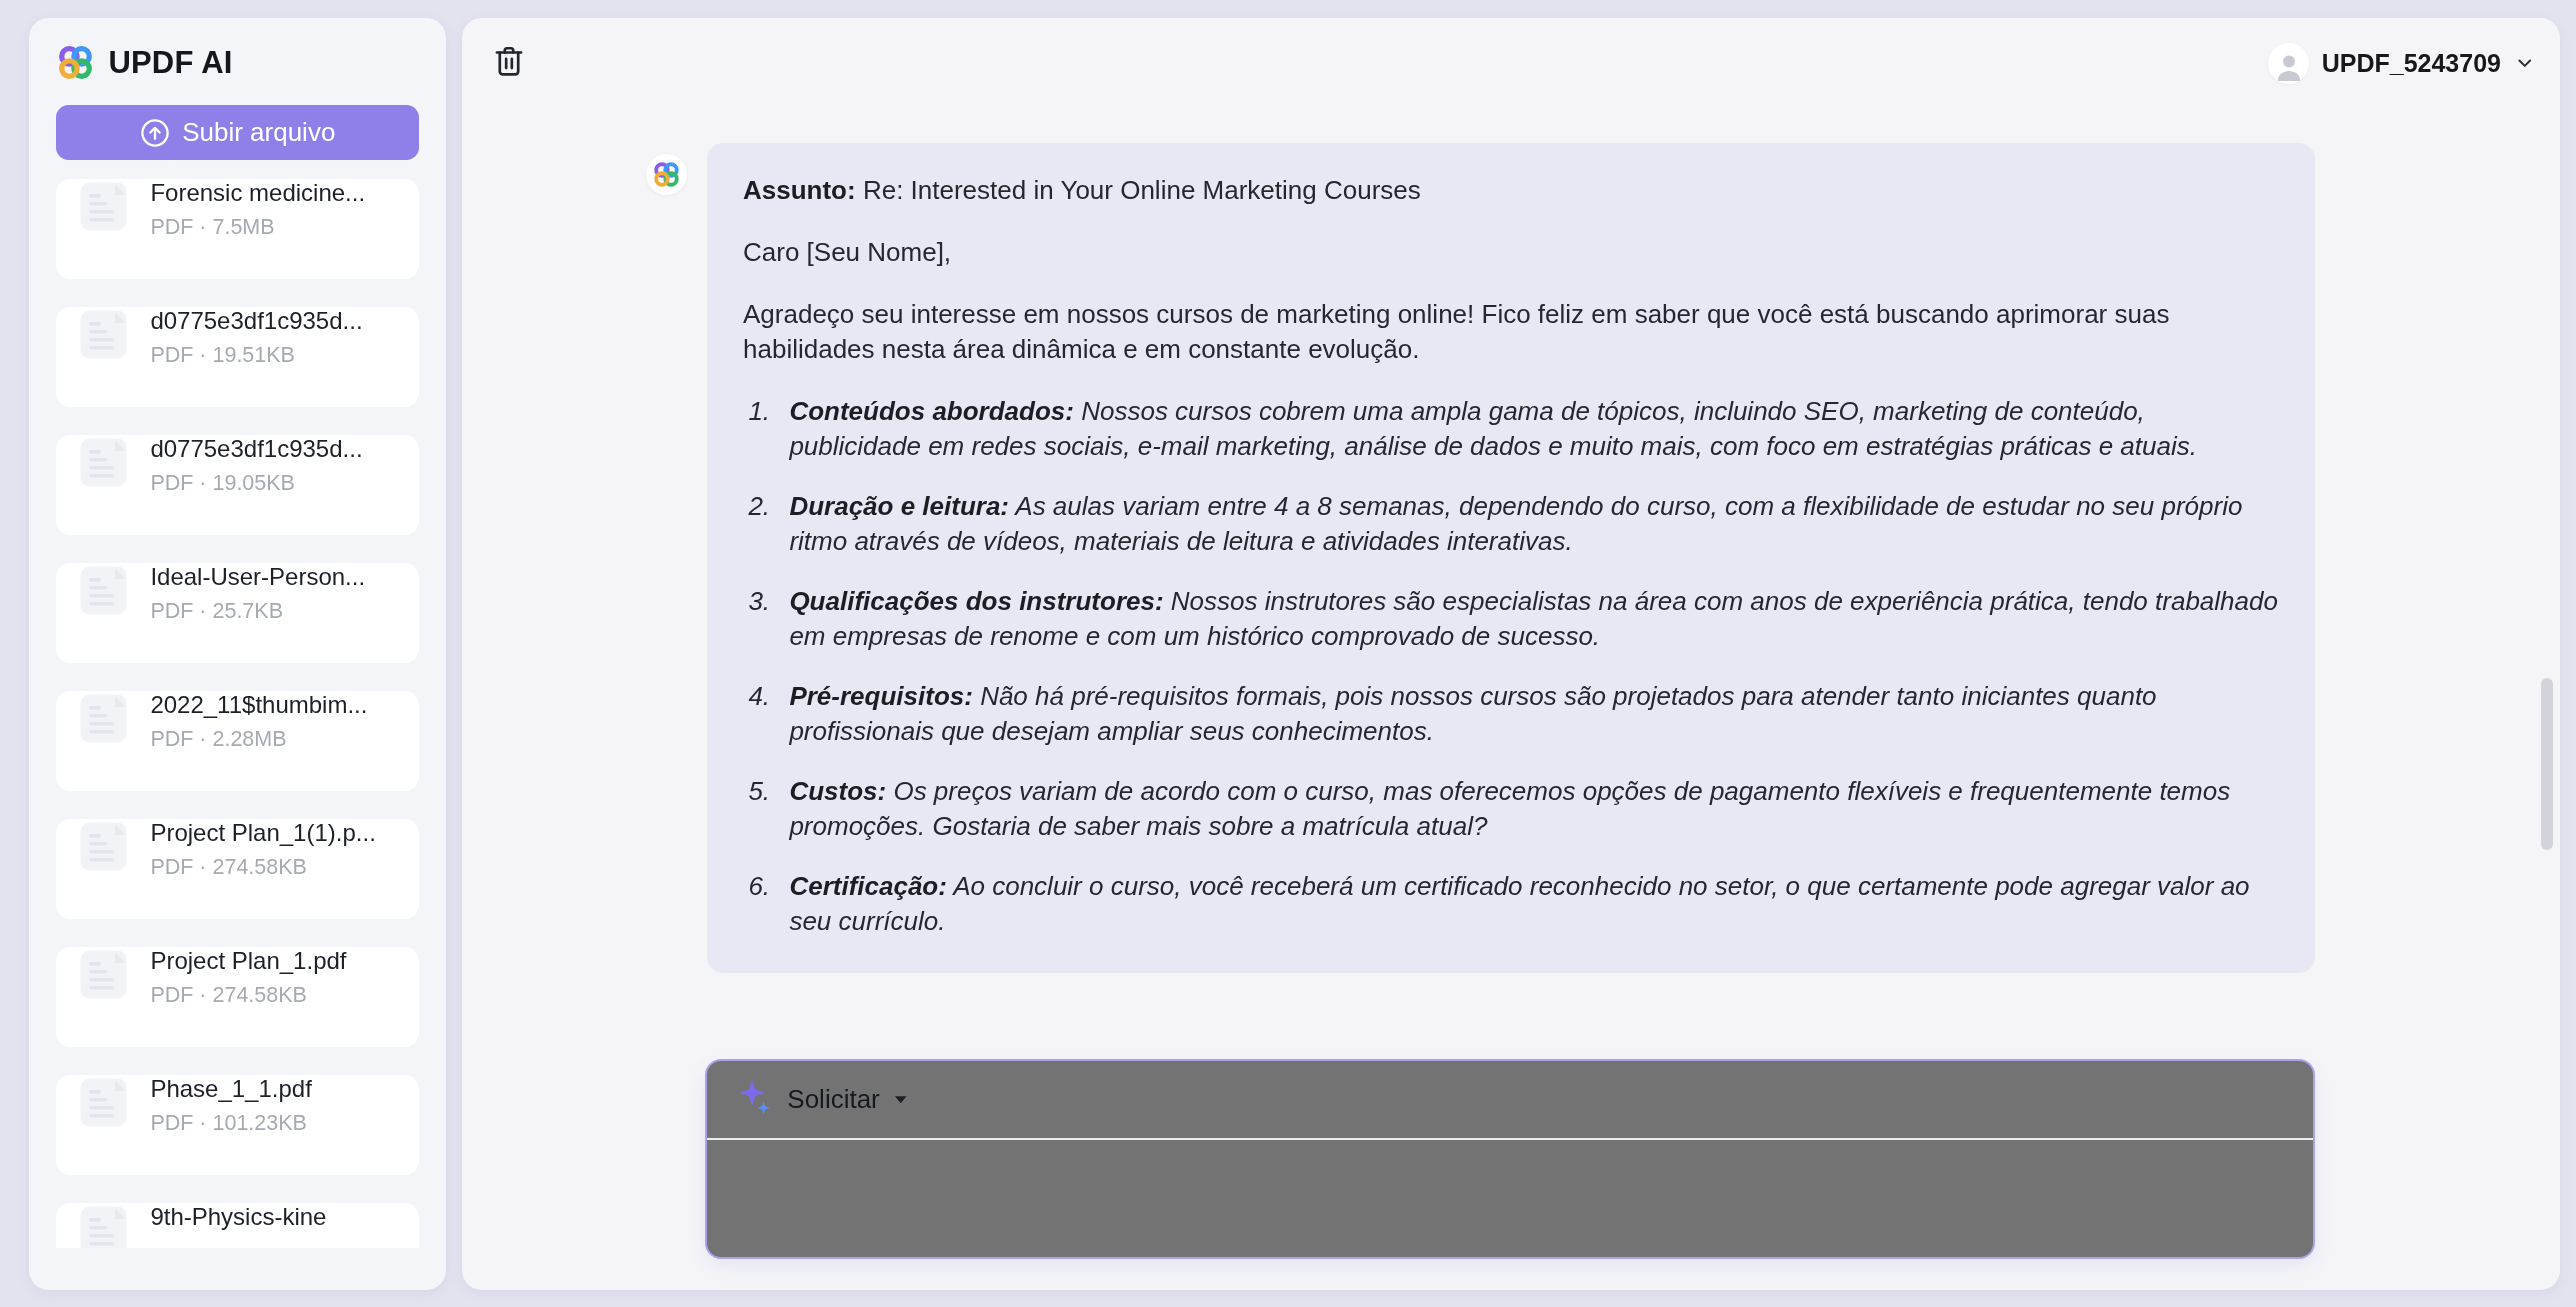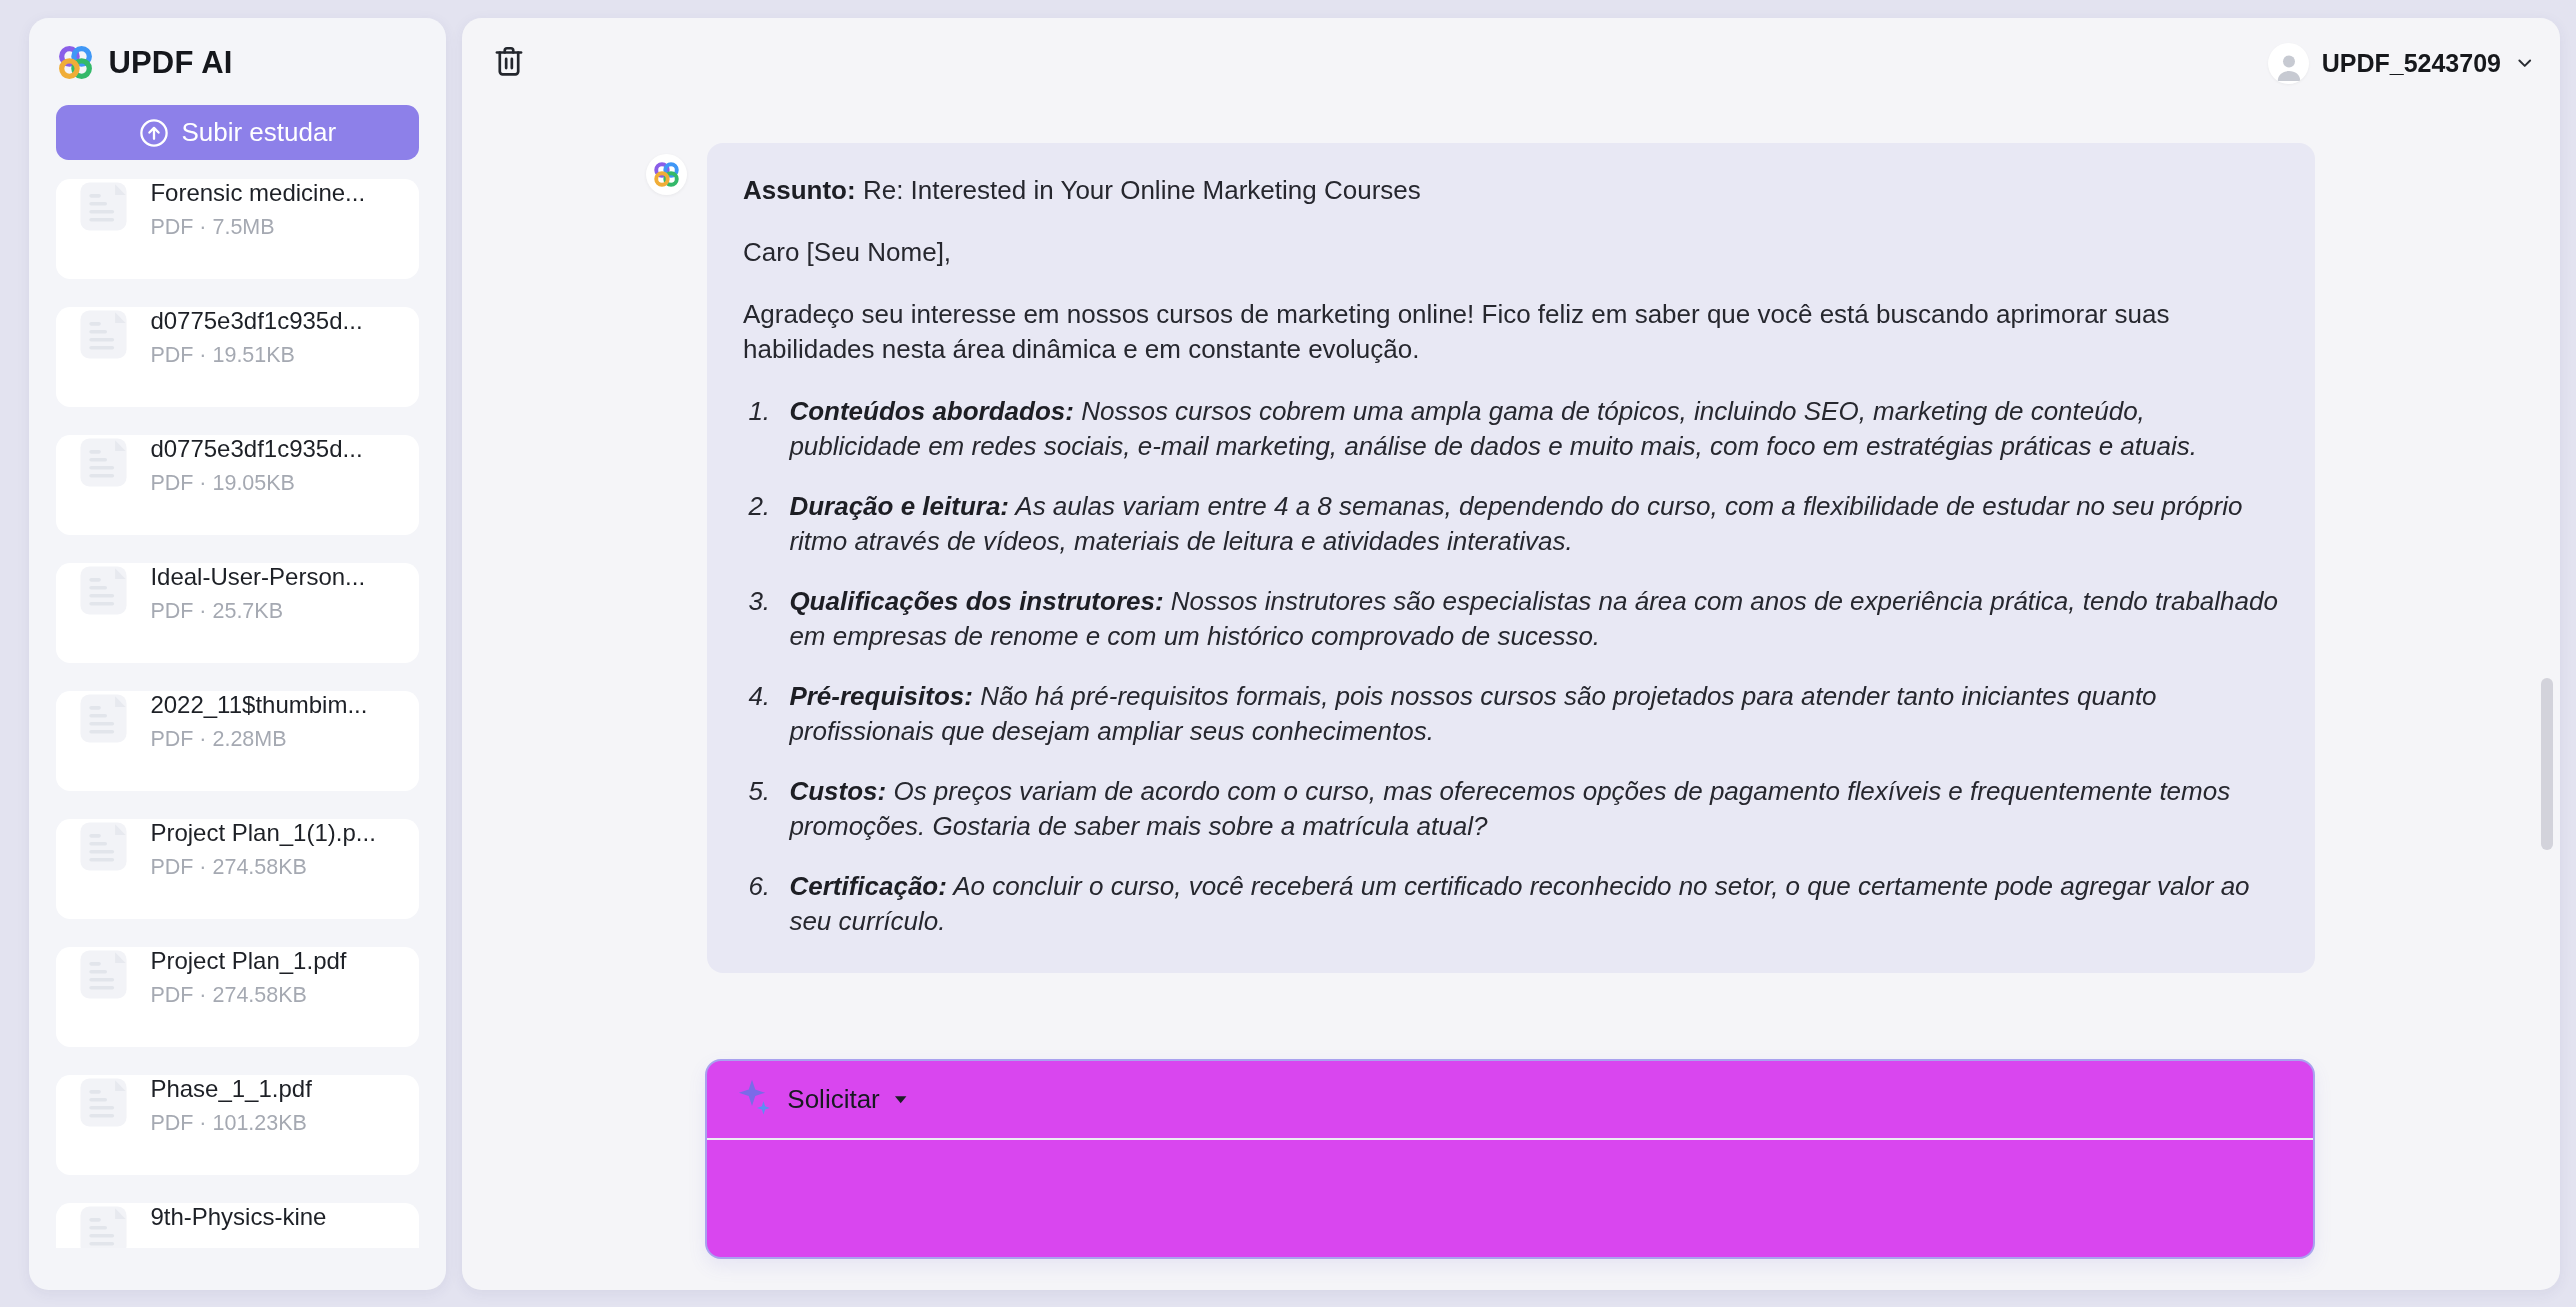--- a/index.html
+++ b/index.html
@@ -89,21 +89,21 @@
     padding-left:41px; margin-bottom:25px;
   }
   .bubble ol li:last-child { margin-bottom:0; }
   .bubble ol li::before {
     content:counter(li) "."; position:absolute; left:0; top:0;
   }
   
   .composer {
     position:absolute; left:243px; top:1041px;
     width:1610px; height:200px;
-    background:#d946ef; border:2.7px solid #a9a2ef; border-radius:16px;
+    background:#737373; border:2.7px solid #a9a2ef; border-radius:16px;
     box-shadow:0 7.2px 18px rgba(110,100,210,.10);
   }
   .prompt-row {
     height:77px; display:flex; align-items:center; gap:14.3px;
     padding-left:30px; cursor:pointer;
   }
   .prompt-label { font-size:26px; font-weight:500; color:#171920; }
   .composer-divider { height:1.8px; background:#ececf3; }
   .input-inner {
     margin:14.3px 16px 0 16px; height:82px;
@@ -146,21 +146,21 @@
   </div>
 
   <button class="upload-btn">
     <span style="display:flex">
       <svg viewBox="0 0 34 34" width="30" height="30" fill="none" stroke="#ffffff" stroke-width="2.6" stroke-linecap="round" stroke-linejoin="round">
         <circle cx="17" cy="17" r="14.3"></circle>
         <line x1="17" y1="23.5" x2="17" y2="11.5"></line>
         <polyline points="11.8,16.5 17,11.2 22.2,16.5"></polyline>
       </svg>
     </span>
-    <span>Subir estudar</span>
+    <span>Subir arquivo</span>
   </button>
 
   <div class="file-list">
 
     <div class="file-item">
       <span class="file-icon"><svg viewBox="0 0 62 62" width="55" height="55">
             <rect x="5" y="4" width="52" height="54" rx="10" fill="#f2f3f7"></rect>
             <polygon points="44,6 56,18 44,18" fill="#e7e9ef"></polygon>
             <rect x="15" y="17" width="13" height="4" rx="2" fill="#e2e5eb"></rect>
             <rect x="15" y="26" width="20" height="4" rx="2" fill="#e2e5eb"></rect>

